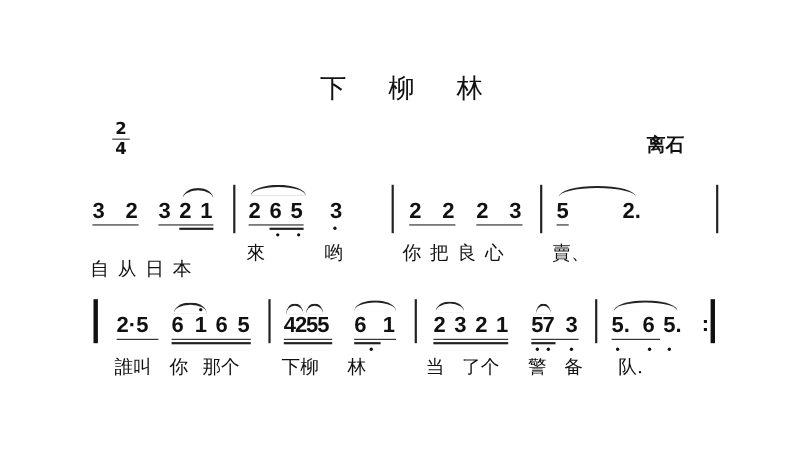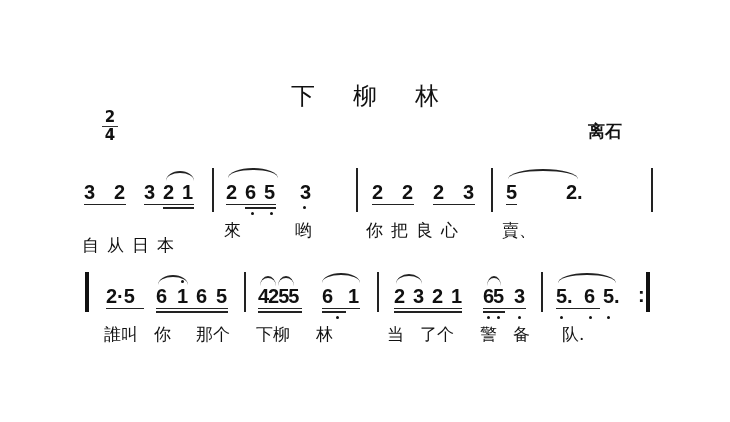--- a/index.html
+++ b/index.html
@@ -1,18 +1,18 @@
 <!DOCTYPE html>
 <html><head>
   <meta charset="utf-8">
   <style>
     html, body { margin: 0; padding: 0; background: #ffffff; }
     body { width: 730px; height: 422px; position: relative; overflow: hidden; color: #111; font-family: "DejaVu Sans", sans-serif; }
     .abs { position: absolute; }
-    .title { left: 0; top: 80px; width: 730px; text-align: center; font-family: "DejaVu Serif", serif; font-size: 24px; letter-spacing: 38px; padding-left: 38px; box-sizing: border-box; }
+    .title { left: 0; top: 64px; width: 730px; text-align: center; font-family: "DejaVu Serif", serif; font-size: 24px; letter-spacing: 38px; padding-left: 38px; box-sizing: border-box; }
     .timesig { left: 102px; top: 110px; width: 16px; text-align: center; font-weight: bold; font-size: 15px; line-height: 15px; }
     .timesig .line { height: 1px; background: #333; margin: 1px 0; }
     .author { left: 588px; top: 120px; font-family: "DejaVu Serif", serif; font-size: 17px; font-weight: bold; }
     .note { font-weight: bold; font-size: 20px; line-height: 20px; font-family: "Liberation Sans", sans-serif; }
     .lyric { font-family: "DejaVu Serif", serif; font-size: 17px; line-height: 18px; }
     .bar { width: 2px; background: #222; }
     .bar.thick { width: 4px; background: #111; }
     .uline { height: 2px; background: #222; }
     .uline.thin { height: 1px; }
     .dot { width: 3px; height: 3px; border-radius: 50%; background: #111; }
@@ -119,21 +119,21 @@
   <div class="abs bar" style="left:377px;top:272px;height:40px"></div>
 
   <span class="abs note" style="left:394px;top:286px">2</span>
   <span class="abs note" style="left:413px;top:286px">3</span>
   <span class="abs note" style="left:432px;top:286px">2</span>
   <span class="abs note" style="left:451px;top:286px">1</span>
   <div class="abs slur" style="left:396px;top:274px;width:26px"></div>
   <div class="abs uline thin" style="left:394px;top:308px;width:68px"></div>
   <div class="abs uline" style="left:394px;top:311px;width:68px"></div>
 
-  <span class="abs note" style="left:483px;top:286px;letter-spacing:-1px">65</span>
+  <span class="abs note" style="left:483px;top:286px;letter-spacing:-1px">57</span>
   <div class="abs slur" style="left:487px;top:276px;width:14px"></div>
   <span class="abs note" style="left:514px;top:286px">3</span>
   <div class="abs uline thin" style="left:483px;top:308px;width:43px"></div>
   <div class="abs uline" style="left:483px;top:311px;width:22px"></div>
   <div class="abs dot" style="left:487px;top:316px"></div>
   <div class="abs dot" style="left:497px;top:316px"></div>
   <div class="abs dot" style="left:518px;top:316px"></div>
 
   <div class="abs bar" style="left:541px;top:272px;height:40px"></div>
 
@@ -146,21 +146,21 @@
   <div class="abs dot" style="left:589px;top:316px"></div>
   <div class="abs dot" style="left:607px;top:316px"></div>
 
   <span class="abs note" style="left:638px;top:285px">:</span>
   <div class="abs bar thick" style="left:646px;top:272px;height:40px"></div>
 
   <div class="abs lyric" style="left:104px;top:325px">
     <span>誰</span><span>叫</span>
   </div>
   <span class="abs lyric" style="left:154px;top:325px">你</span>
-  <div class="abs lyric" style="left:196px;top:325px">
+  <div class="abs lyric" style="left:184px;top:325px">
     <span>那</span><span>个</span>
   </div>
   <div class="abs lyric" style="left:256px;top:325px">
     <span>下</span><span>柳</span>
   </div>
   <span class="abs lyric" style="left:316px;top:325px">林</span>
   <span class="abs lyric" style="left:387px;top:325px">当</span>
   <div class="abs lyric" style="left:420px;top:325px">
     <span>了</span><span>个</span>
   </div>

